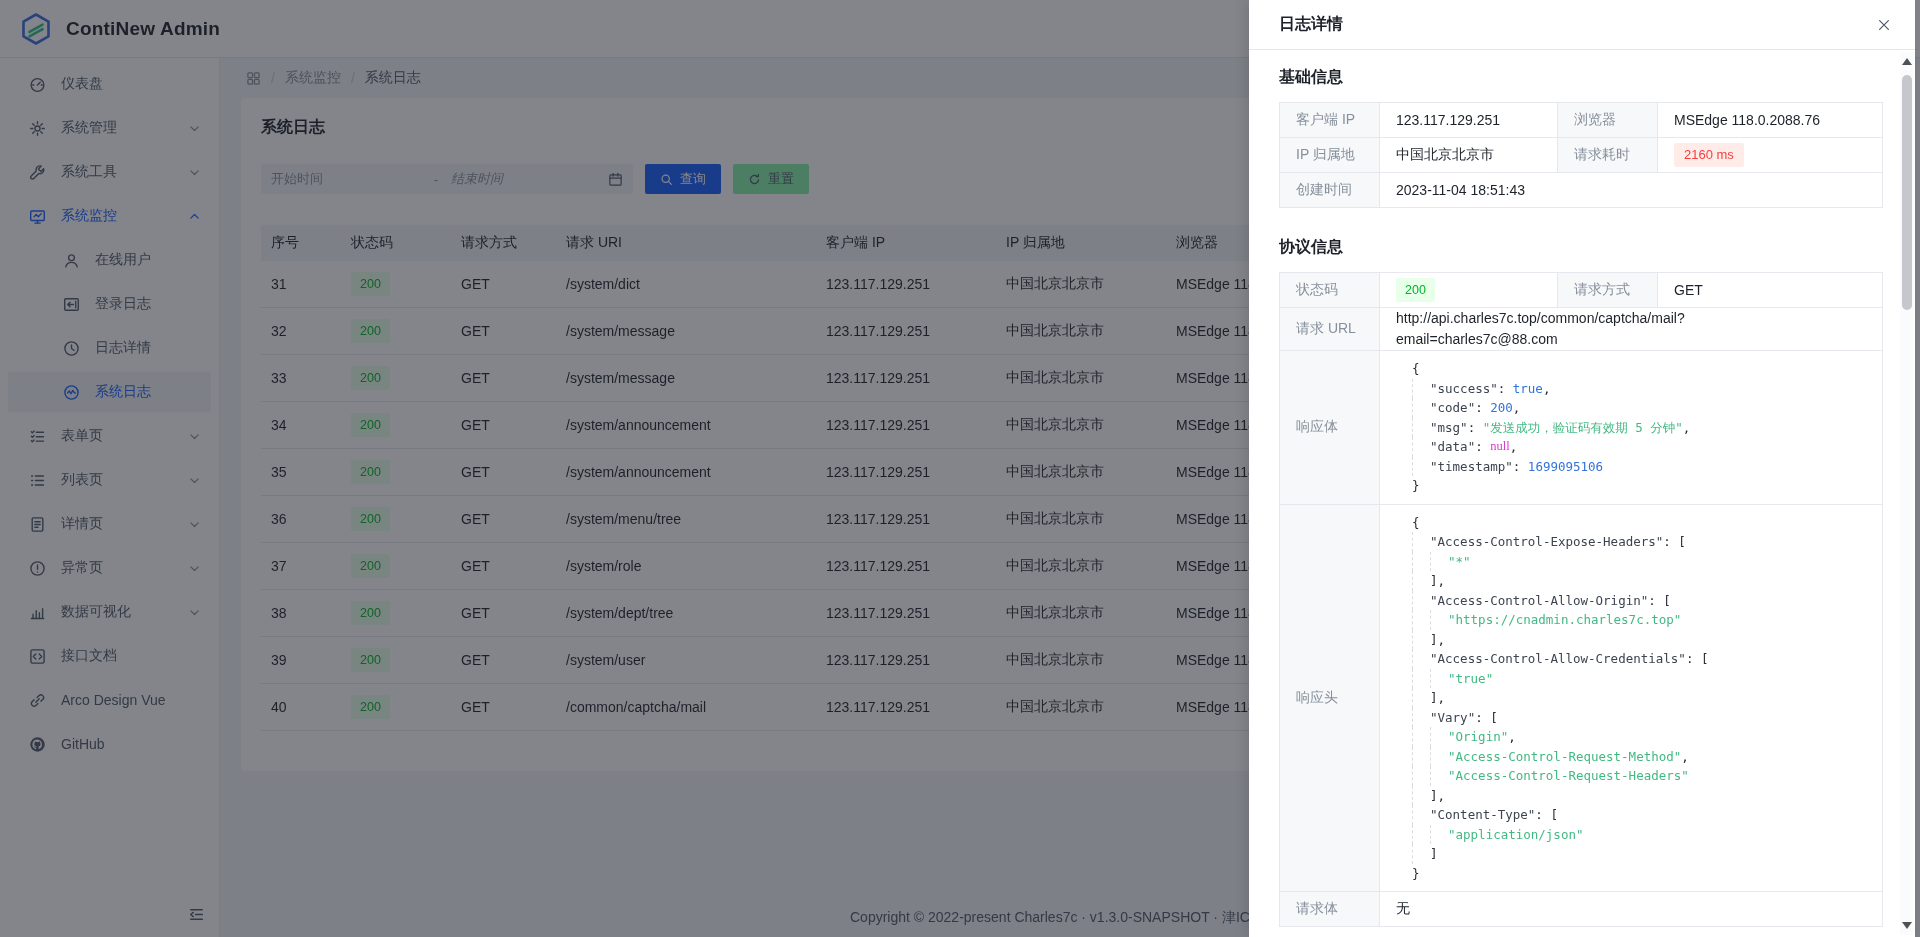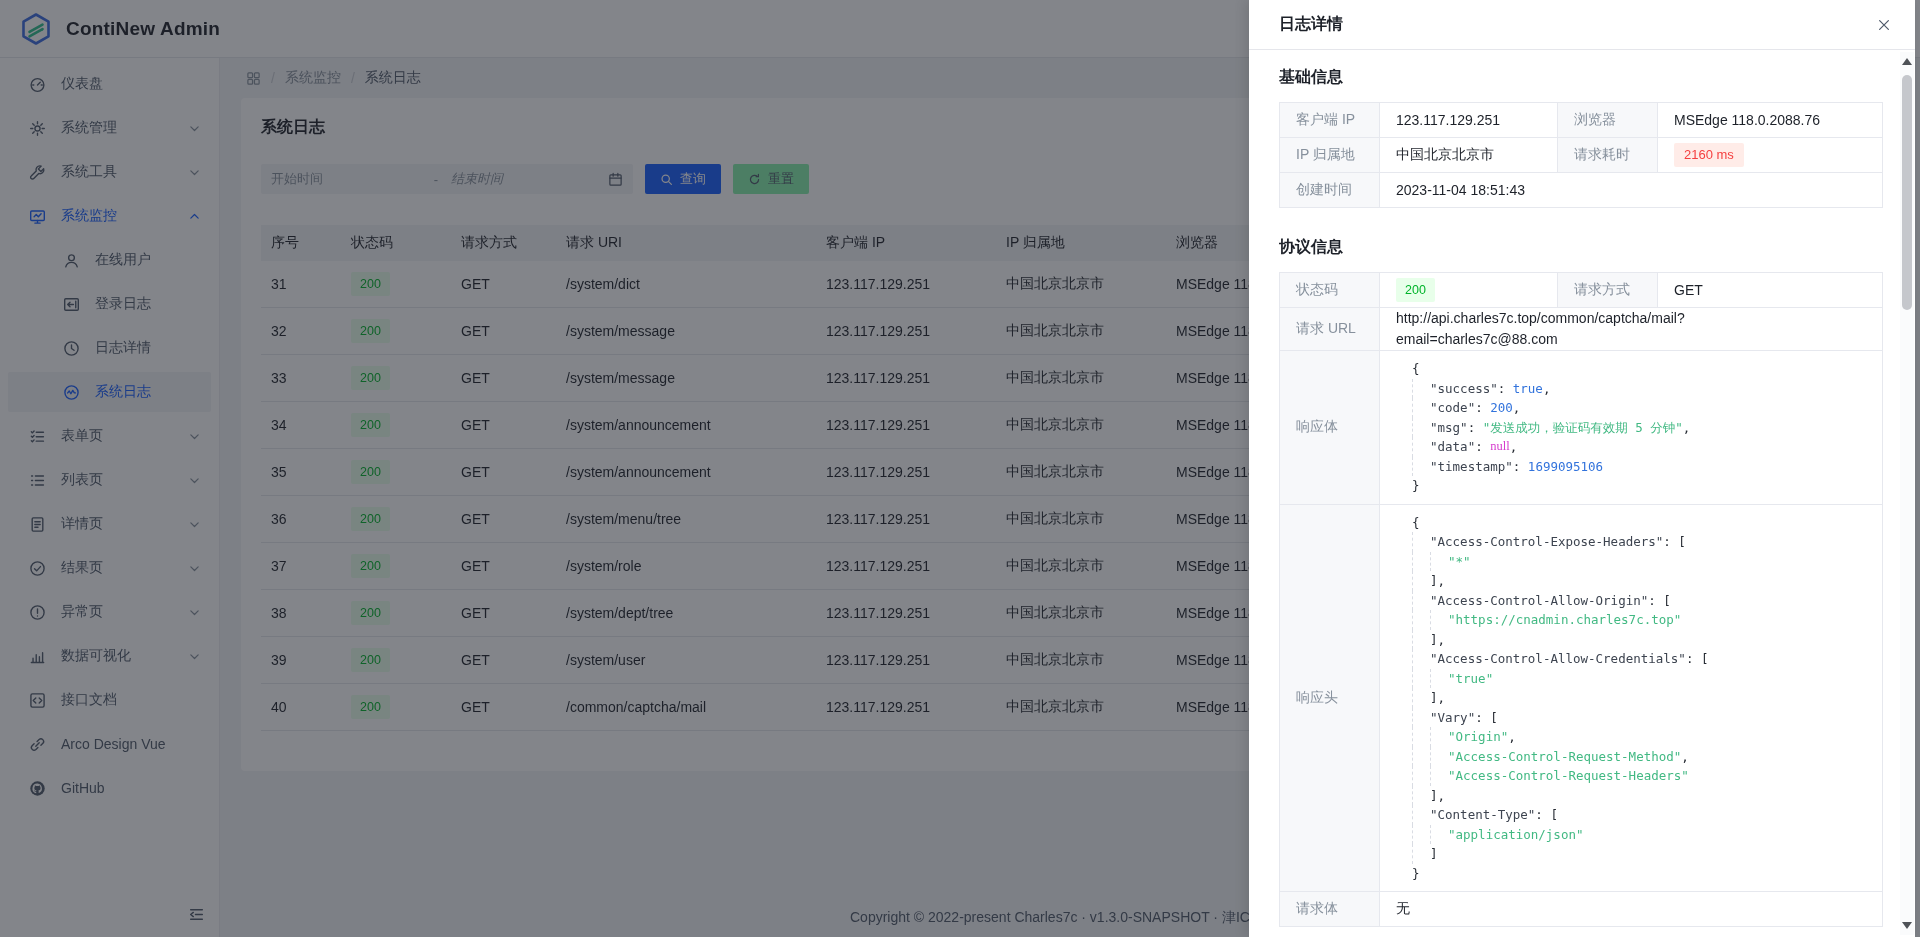--- a/index.html
+++ b/index.html
@@ -237,34 +237,20 @@
           <span class="s-chev">
             <svg width="13" height="13" viewBox="0 0 16 16" fill="none" stroke="currentColor" stroke-width="1.5" stroke-linecap="round" stroke-linejoin="round">
               <path d="M3.5 6l4.5 4.5L12.5 6"></path>
             </svg>
           </span>
         </div>
         <div class="s-item">
           <span class="s-icon">
             <svg width="17" height="17" viewBox="0 0 16 16" fill="none" stroke="currentColor" stroke-width="1.3" stroke-linecap="round" stroke-linejoin="round">
               <circle cx="8" cy="8" r="6.2"></circle>
-              <path d="M5.2 8.2l2 2 3.6-4"></path>
-            </svg>
-          </span>
-          <span>结果页</span>
-          <span class="s-chev">
-            <svg width="13" height="13" viewBox="0 0 16 16" fill="none" stroke="currentColor" stroke-width="1.5" stroke-linecap="round" stroke-linejoin="round">
-              <path d="M3.5 6l4.5 4.5L12.5 6"></path>
-            </svg>
-          </span>
-        </div>
-        <div class="s-item">
-          <span class="s-icon">
-            <svg width="17" height="17" viewBox="0 0 16 16" fill="none" stroke="currentColor" stroke-width="1.3" stroke-linecap="round" stroke-linejoin="round">
-              <circle cx="8" cy="8" r="6.2"></circle>
               <path d="M8 4.6v4.2M8 11.2v.1"></path>
             </svg>
           </span>
           <span>异常页</span>
           <span class="s-chev">
             <svg width="13" height="13" viewBox="0 0 16 16" fill="none" stroke="currentColor" stroke-width="1.5" stroke-linecap="round" stroke-linejoin="round">
               <path d="M3.5 6l4.5 4.5L12.5 6"></path>
             </svg>
           </span>
         </div>

